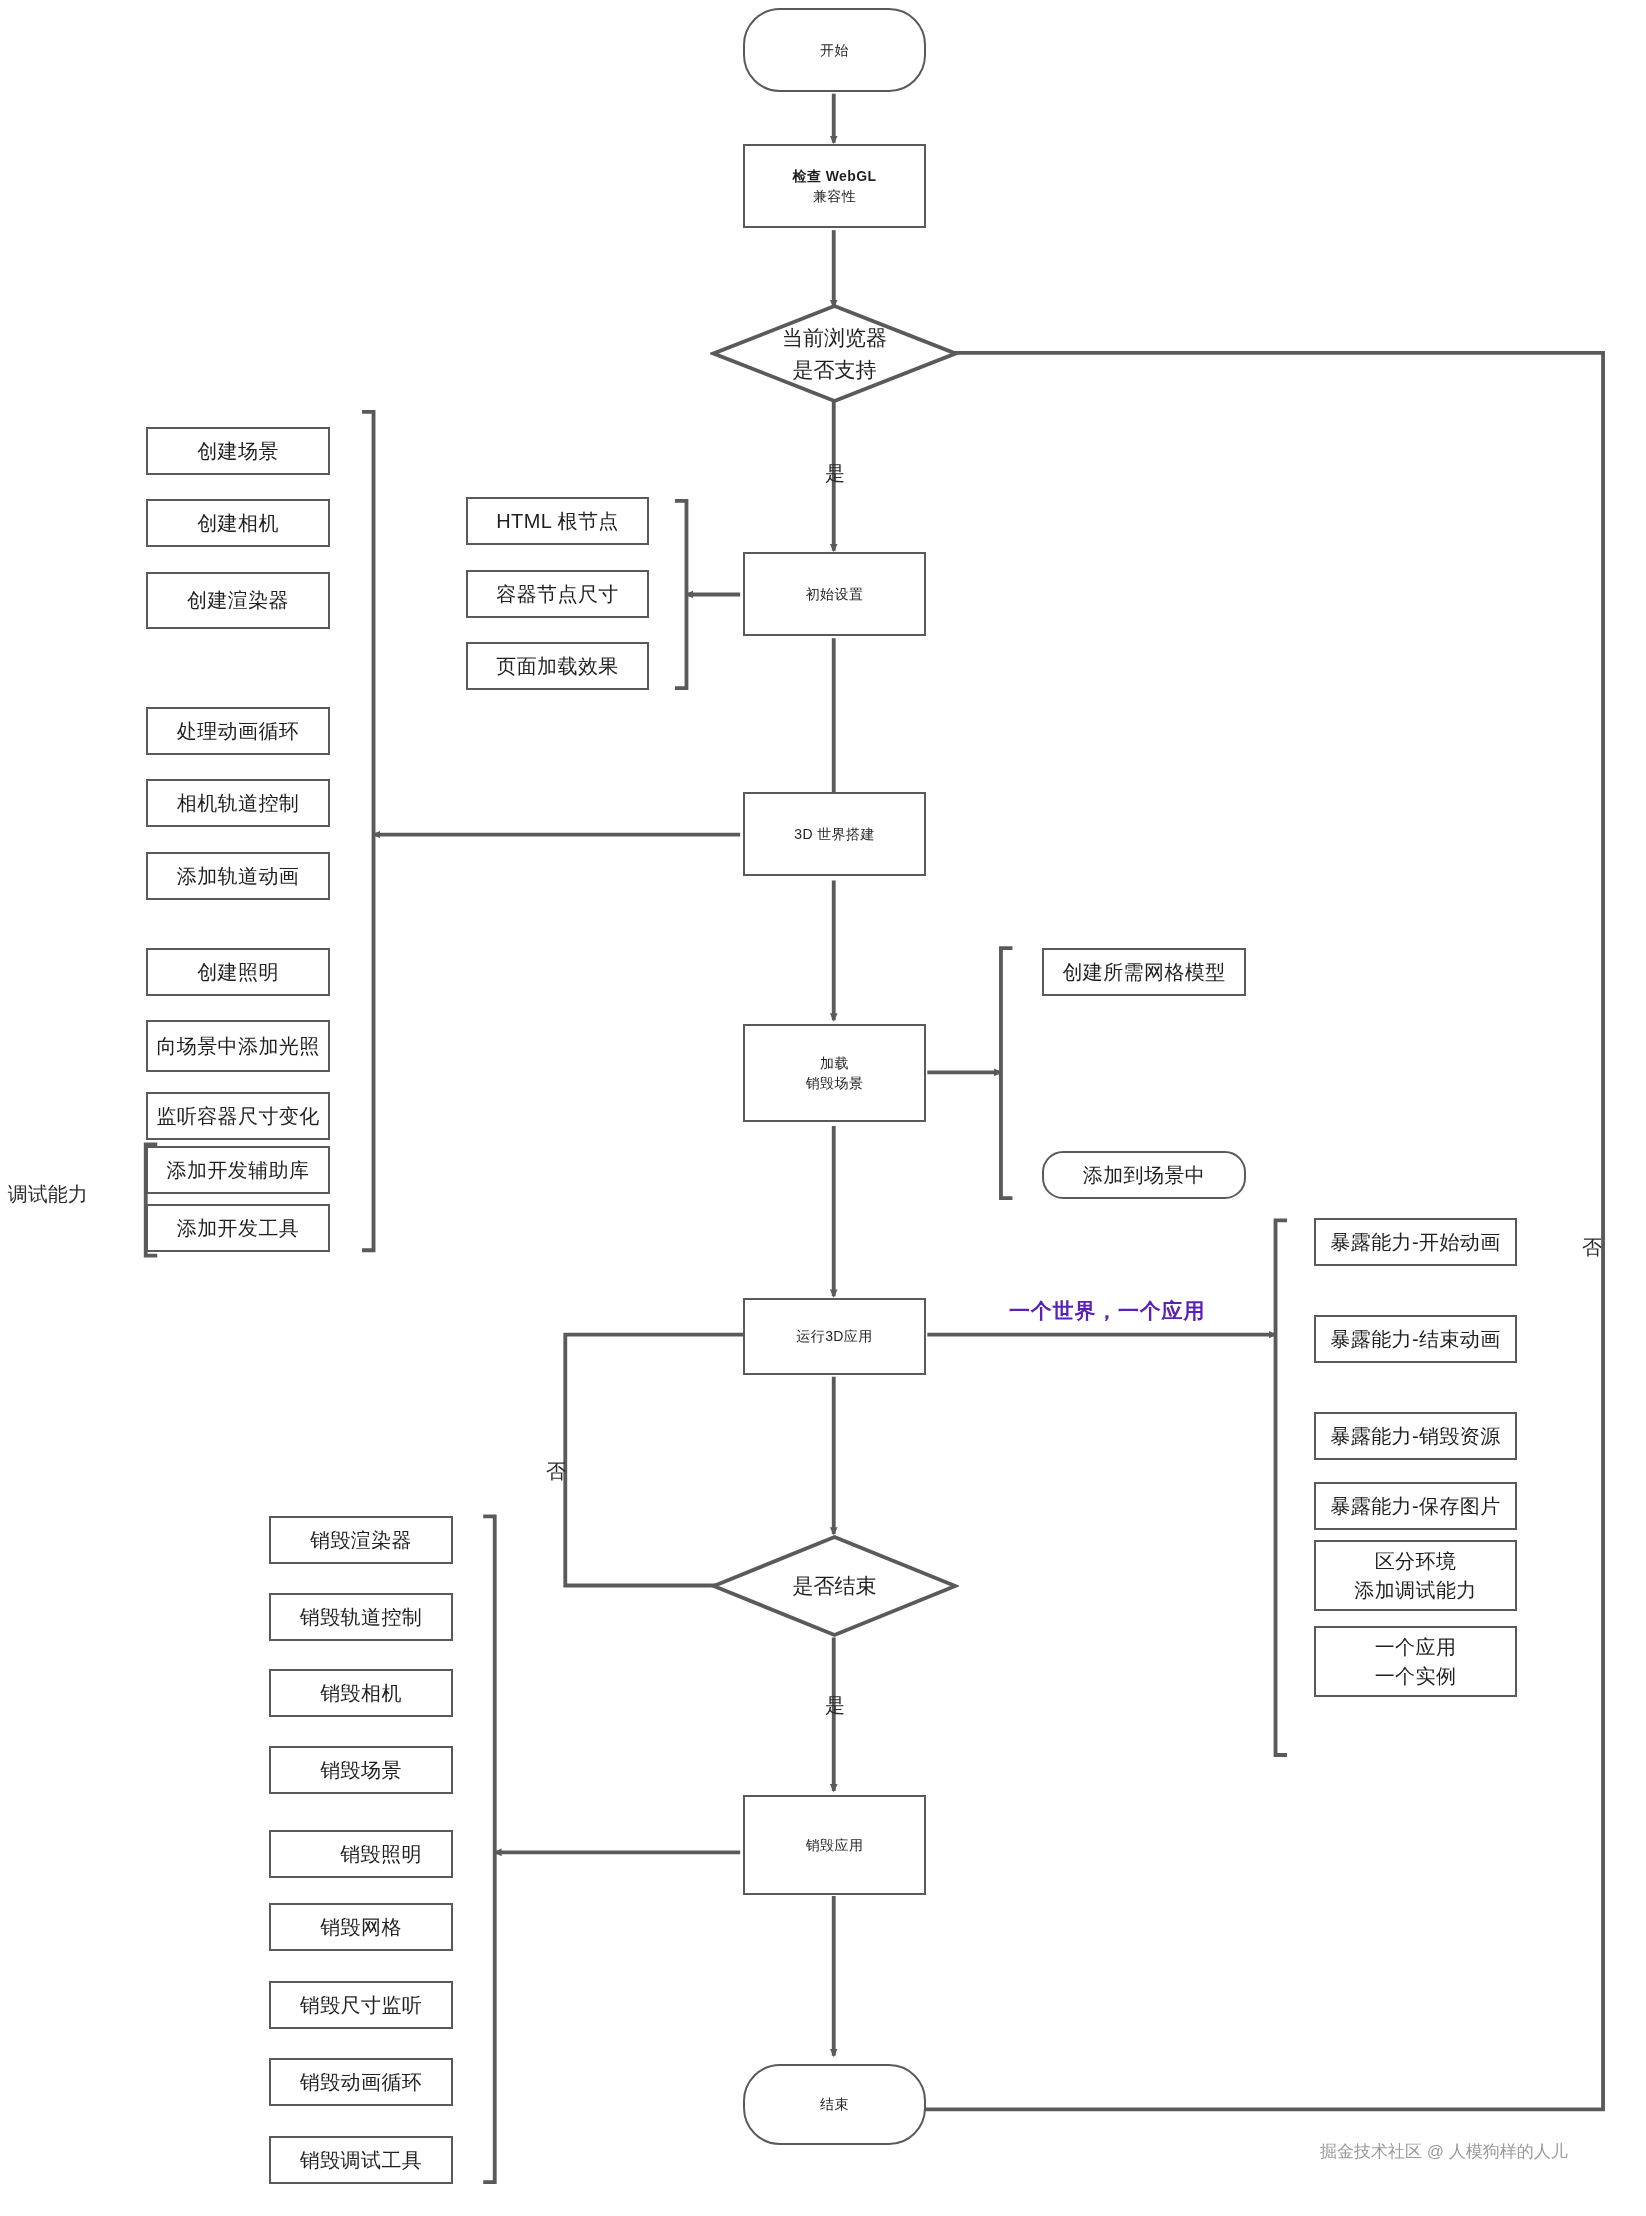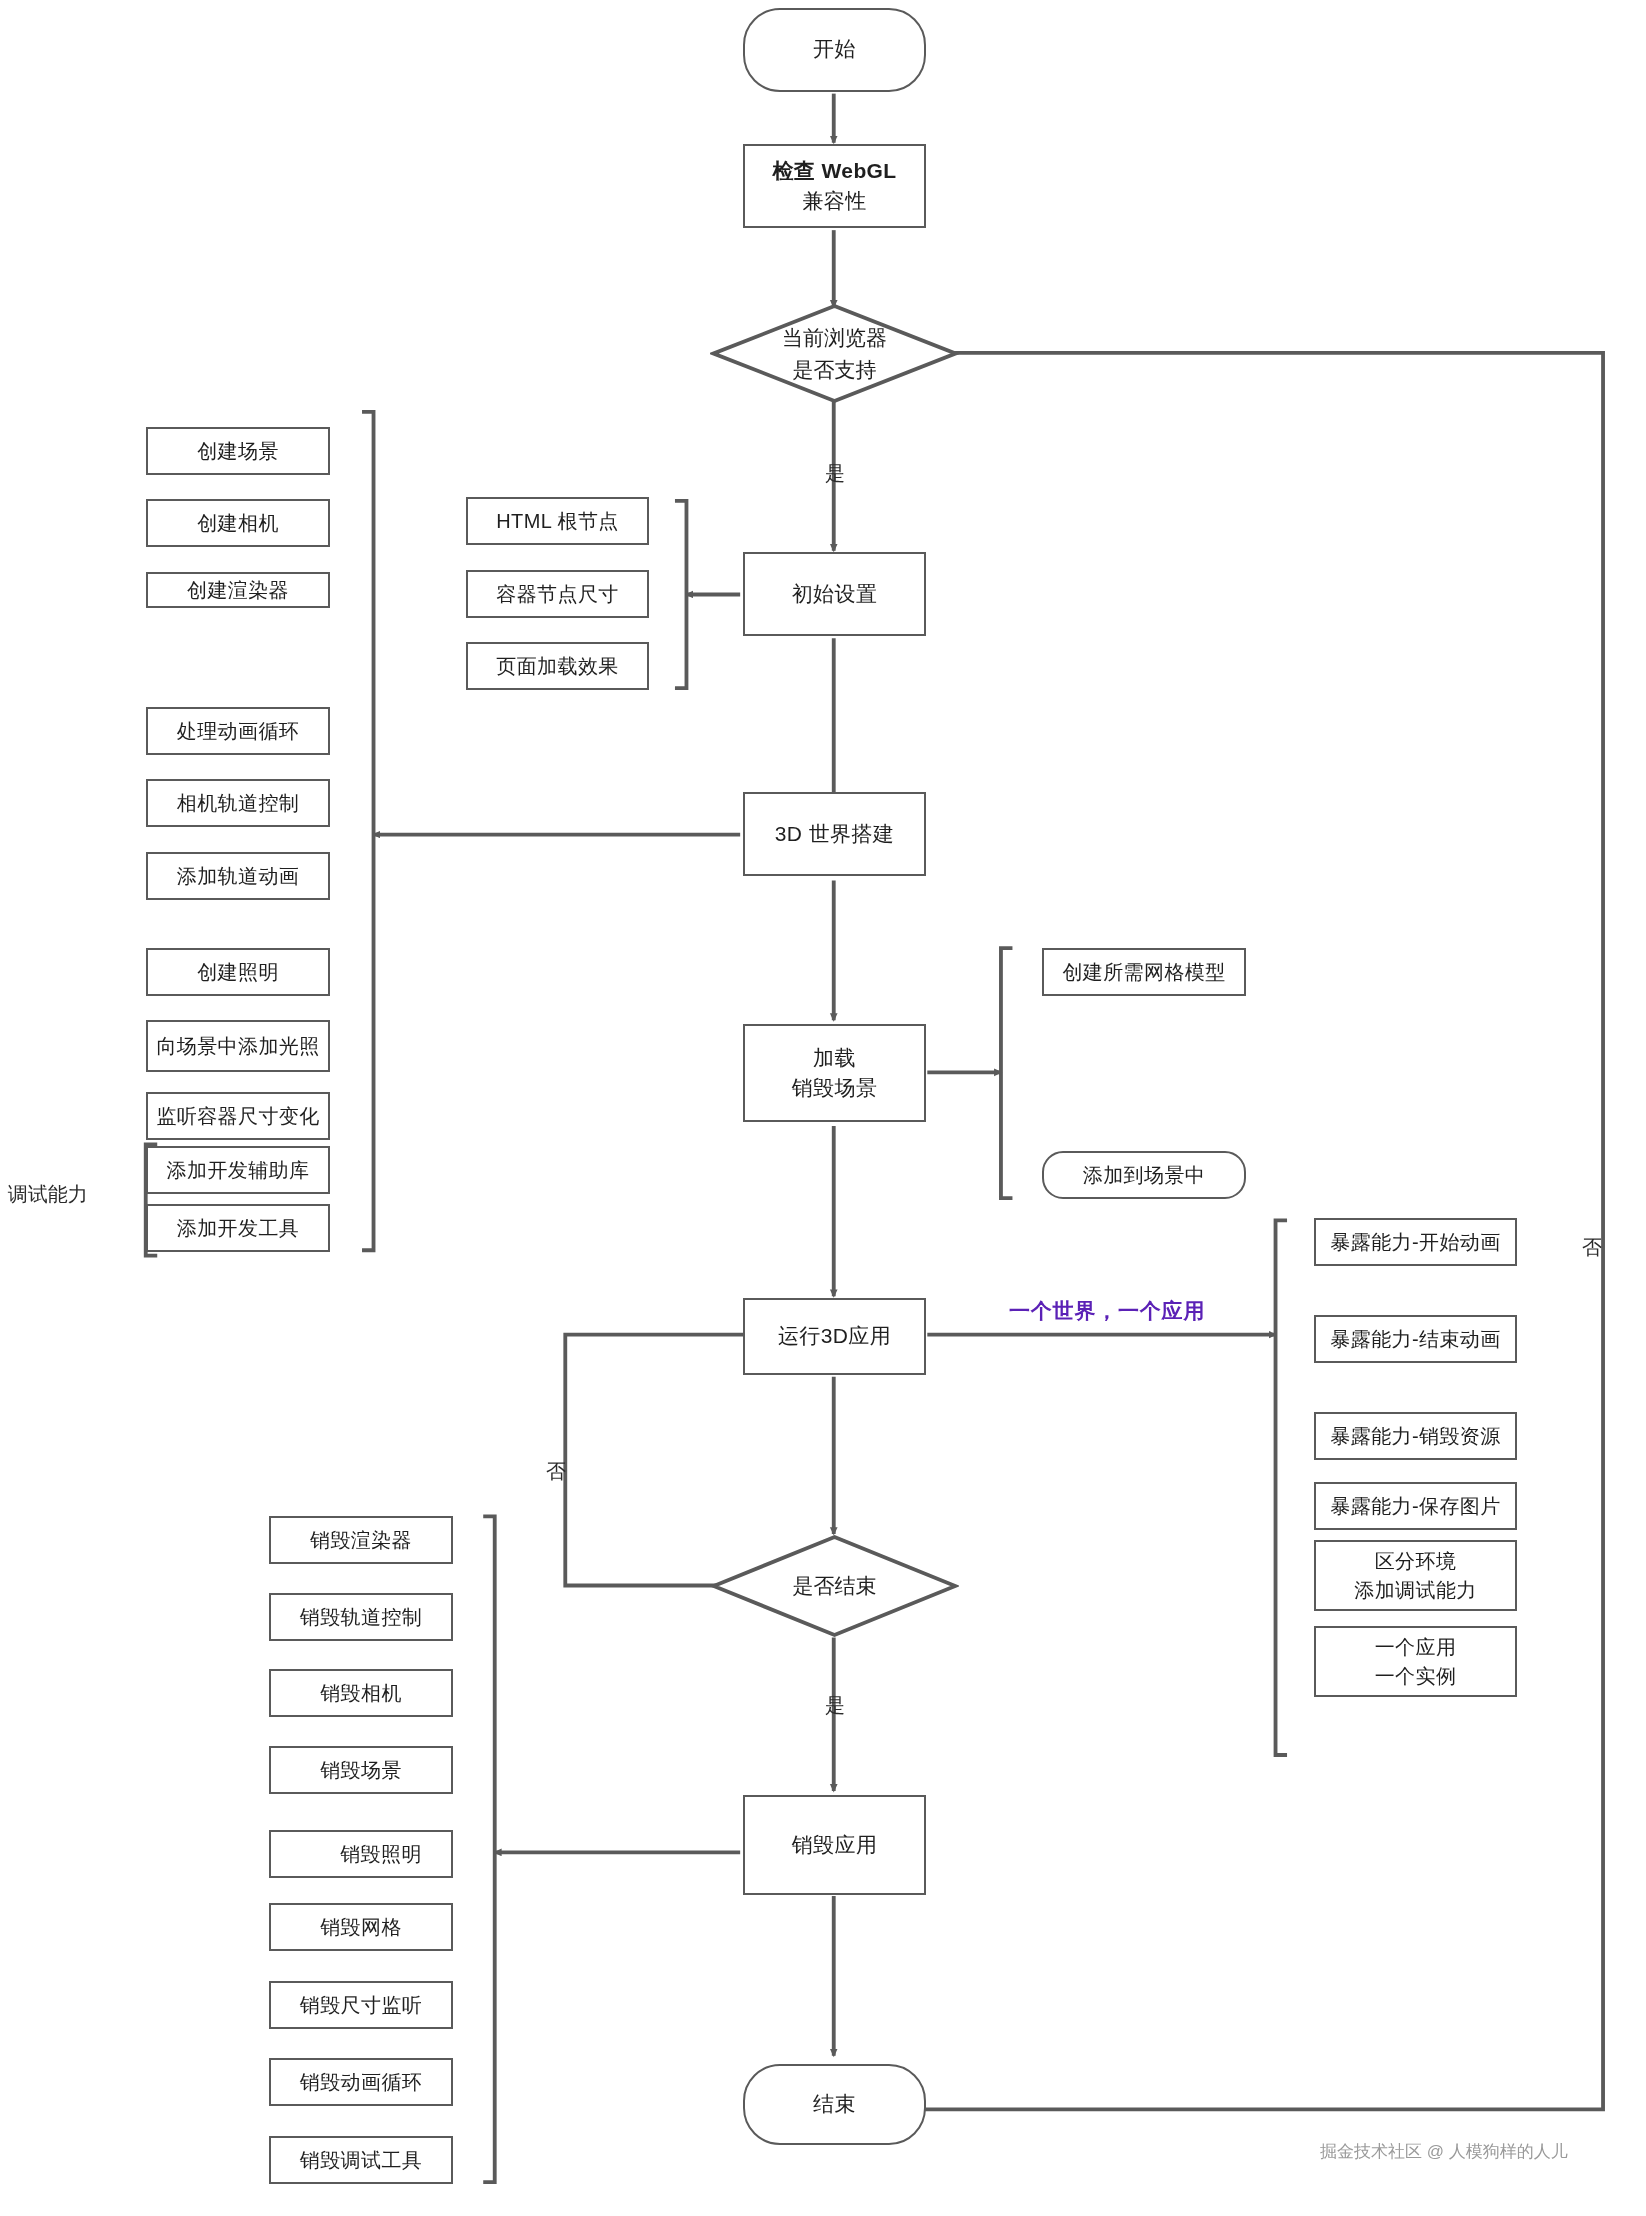--- a/index.html
+++ b/index.html
@@ -22,21 +22,21 @@
     box-sizing: border-box;
     border: 2.3px solid #5a5a5a;
     background: #ffffff;
     color: #1f1f1f;
     display: flex;
     flex-direction: column;
     align-items: center;
     justify-content: center;
     text-align: center;
     line-height: 1.45;
-    font-size: 21px;
+    font-size: 14px;
     letter-spacing: 0.4px;
   }
   .node.small {
     font-size: 20px;
   }
   .terminator {
     border-radius: 37px;
   }
   .diamond {
     position: absolute;
@@ -220,21 +220,21 @@
   <div class="node small" style="left:466px; top:642px; width:183px; height:48px;">
     <span>页面加载效果</span>
   </div>
 
   <div class="node small" style="left:146px; top:427px; width:184px; height:48px;">
     <span>创建场景</span>
   </div>
   <div class="node small" style="left:146px; top:499px; width:184px; height:48px;">
     <span>创建相机</span>
   </div>
-  <div class="node small" style="left:146px; top:572px; width:184px; height:36px;">
+  <div class="node small" style="left:146px; top:572px; width:184px; height:57px;">
     <span>创建渲染器</span>
   </div>
 
   <div class="node small" style="left:146px; top:707px; width:184px; height:48px;">
     <span>处理动画循环</span>
   </div>
   <div class="node small" style="left:146px; top:779px; width:184px; height:48px;">
     <span>相机轨道控制</span>
   </div>
   <div class="node small" style="left:146px; top:852px; width:184px; height:48px;">

